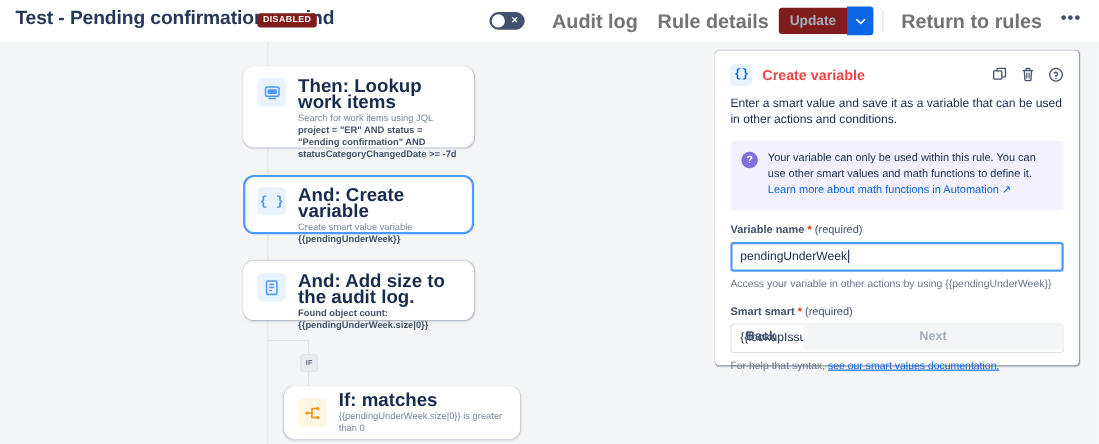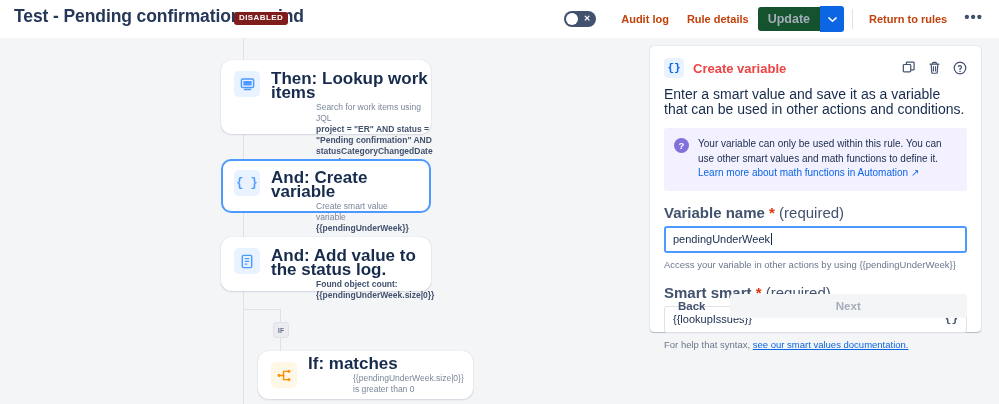--- a/index.html
+++ b/index.html
@@ -37,27 +37,27 @@
   .toggle .knob {
     position: absolute; left: 2px; top: 2px; width: 12px; height: 12px;
     border-radius: 50%; background: #ffffff;
   }
   .toggle .xmark {
     position: absolute; right: 4px; top: 2px; width: 10px; height: 12px;
     color: #ffffff; font-size: 8px; line-height: 12px; text-align: center; font-weight: 700;
   }
 
   .tb-link {
-    font-size: 11px; color: #c2410c; font-weight: 600;
+    font-size: 18px; color: #737373; font-weight: 600;
     padding: 5px 9px; border-radius: 3px; cursor: pointer; white-space: nowrap;
   }
   .tb-update {
     font-size: 12.5px; color: #a5adba; font-weight: 600;
     padding: 5px 10px; border-radius: 3px 0 0 3px;
-    background: #14532d; white-space: nowrap;
+    background: #7f1d1d; white-space: nowrap;
   }
   .tb-caret {
     background: #0c66e4; color: #ffffff; width: 24px; height: 26px;
     border-radius: 0 3px 3px 0; display: flex; align-items: center; justify-content: center;
     cursor: pointer; margin-right: 6px;
   }
   .tb-divider { width: 1px; height: 20px; background: #dfe1e6; margin: 0 7px 0 2px; }
   .tb-more {
     font-size: 15px; color: #42526e; font-weight: 700; letter-spacing: 1px;
     padding: 2px 8px 7px 8px; border-radius: 3px; cursor: pointer; line-height: 10px;
@@ -88,21 +88,21 @@
 
   .node-icon {
     width: 26px; height: 26px; border-radius: 5px; flex: none;
     display: flex; align-items: center; justify-content: center; margin-right: 11px;
   }
   .ic-blue { background: #e9f2ff; }
   .ic-orange { background: #fff7e6; }
 
   .node-body { padding-top: 1px; }
   .node-title { font-size: 17px; font-weight: 600; color: #172b4d; line-height: 14px; margin-bottom: 2px; }
-  .node-sub { font-size: 8.5px; color: #7a869a; line-height: 11px; margin-left: 45px; }
+  .node-sub { font-size: 8.5px; color: #7a869a; line-height: 11px; }
   .node-sub.strong { color: #42526e; font-weight: 700; }
   .node-sub.cond { color: #7a869a; font-weight: 400; }
 
   
   .panel {
     position: absolute; left: 650px; top: 46px; width: 331px; height: 286px;
     background: #ffffff; border-radius: 4px;
     box-shadow: 0 1px 1px rgba(9,30,66,0.25), 0 0 1px rgba(9,30,66,0.31);
   }
   .panel-head { display: flex; align-items: center; padding: 12px 14px 0 14px; }
@@ -110,39 +110,39 @@
     width: 20px; height: 20px; border-radius: 4px; background: #e9f2ff;
     display: flex; align-items: center; justify-content: center;
     color: #0c66e4; font-size: 11px; font-weight: 700; flex: none; margin-right: 9px;
     font-family: "Liberation Mono", monospace;
   }
   .panel-title { font-size: 13px; font-weight: 700; color: #ef4444; flex: 1; }
   .panel-actions { display: flex; align-items: center; gap: 12px; }
   .pa-icon { color: #44546f; cursor: pointer; display: flex; }
 
   .panel-desc {
-    font-size: 14px; color: #172b4d; line-height: 15px;
+    font-size: 11px; color: #172b4d; line-height: 15px;
     padding: 9px 14px 0 14px;
   }
 
   .info-box {
     margin: 11px 14px 0 14px; background: #f3f0ff; border-radius: 3px;
     display: flex; padding: 9px 10px 10px 10px;
   }
   .info-ic {
     width: 15px; height: 15px; border-radius: 50%; background: #8270db; color: #ffffff;
     font-size: 9.5px; font-weight: 700; display: flex; align-items: center; justify-content: center;
     flex: none; margin-right: 9px; margin-top: 1px;
   }
   .info-txt { font-size: 10px; color: #172b4d; line-height: 14.5px; }
   .link { color: #0c66e4; cursor: pointer; }
   .link-u { color: #0c66e4; text-decoration: underline; cursor: pointer; }
 
   .field { padding: 0 14px; }
-  .field-label { font-size: 15px; font-weight: 700; color: #42526e; margin-top: 13px; }
+  .field-label { font-size: 10px; font-weight: 700; color: #42526e; margin-top: 13px; }
   .req-star { color: #de350b; }
   .req-note { font-weight: 400; color: #42526e; }
 
   .input {
     margin-top: 5px; height: 27px; border-radius: 3px; background: #ffffff;
     border: 2px solid #4c9aff; display: flex; align-items: center;
     padding: 0 7px; font-size: 11px; color: #172b4d;
   }
   .input.plain { border: 1px solid #dfe1e6; padding: 0 8px; justify-content: space-between; }
   .caret-bar { display: inline-block; width: 1px; height: 12px; background: #172b4d; margin-left: 1px; }
@@ -230,21 +230,21 @@
     <div class="node" style="left:221px; top:199px; width:210px; height:54px;">
       <div class="node-icon ic-blue">
         <svg width="14" height="15" viewBox="0 0 14 16" aria-hidden="true">
           <rect x="2" y="1.5" width="10" height="13" rx="1.4" fill="none" stroke="#4c9aff" stroke-width="1.5"></rect>
           <rect x="4.4" y="4.2" width="5.2" height="1.4" rx="0.7" fill="#4c9aff"></rect>
           <rect x="4.4" y="7.1" width="5.2" height="1.4" rx="0.7" fill="#4c9aff"></rect>
           <rect x="4.4" y="10" width="3.2" height="1.4" rx="0.7" fill="#4c9aff"></rect>
         </svg>
       </div>
       <div class="node-body">
-        <div class="node-title">And: Add value to the status log.</div>
+        <div class="node-title">And: Add size to the audit log.</div>
         <div class="node-sub strong">Found object count:</div>
         <div class="node-sub strong">{{pendingUnderWeek.size|0}}</div>
       </div>
     </div>
 
     <div class="node" style="left:258px; top:313px; width:215px; height:48px;align-items:center;">
       <div class="node-icon ic-orange">
         <svg width="15" height="15" viewBox="0 0 16 16" aria-hidden="true">
           <g stroke="#ff8b00" stroke-width="1.5" fill="none" stroke-linecap="round">
             <path d="M2 8 H7"></path>

